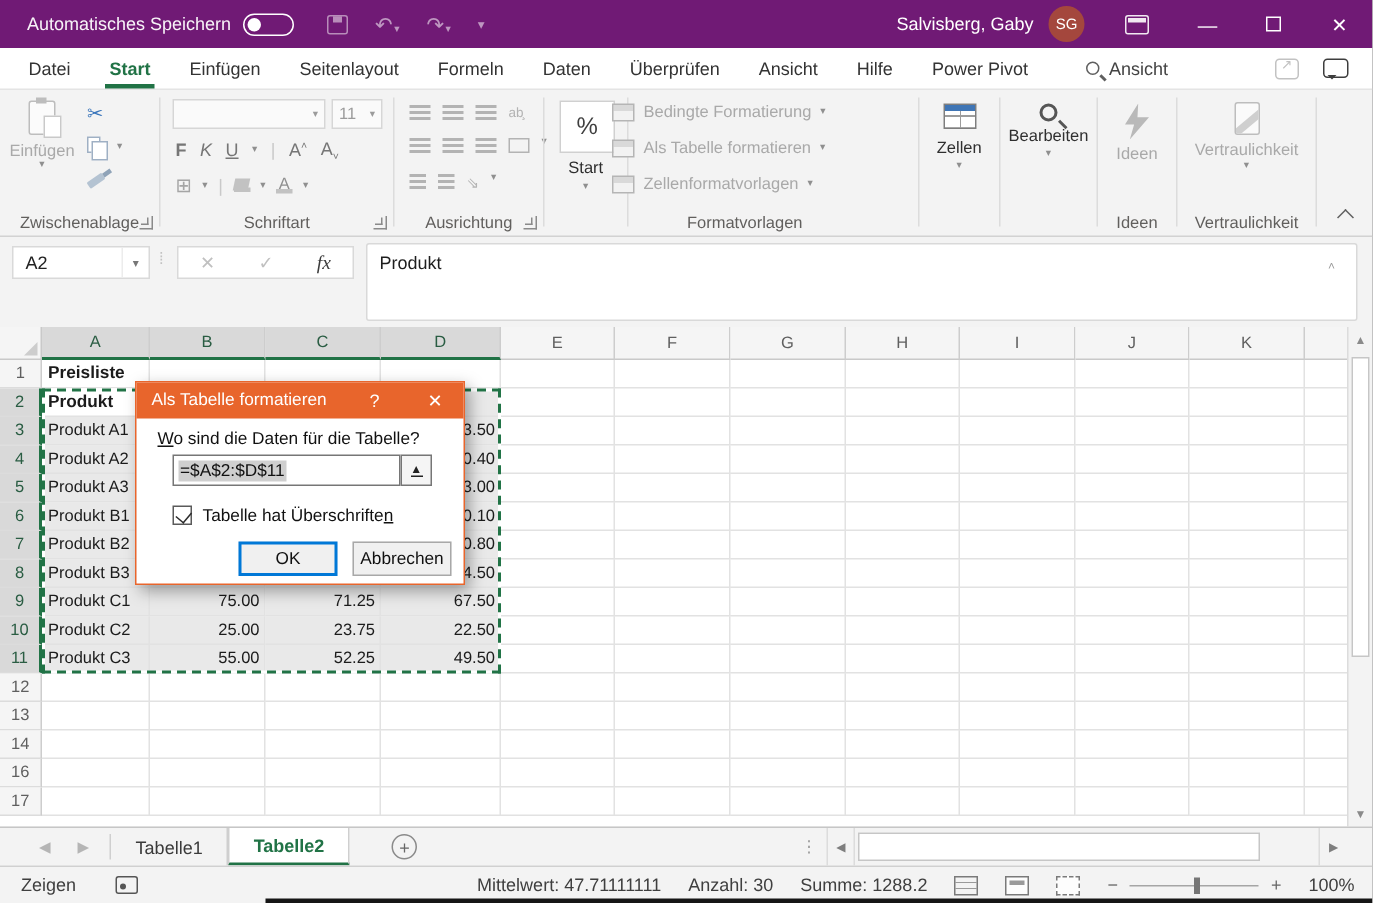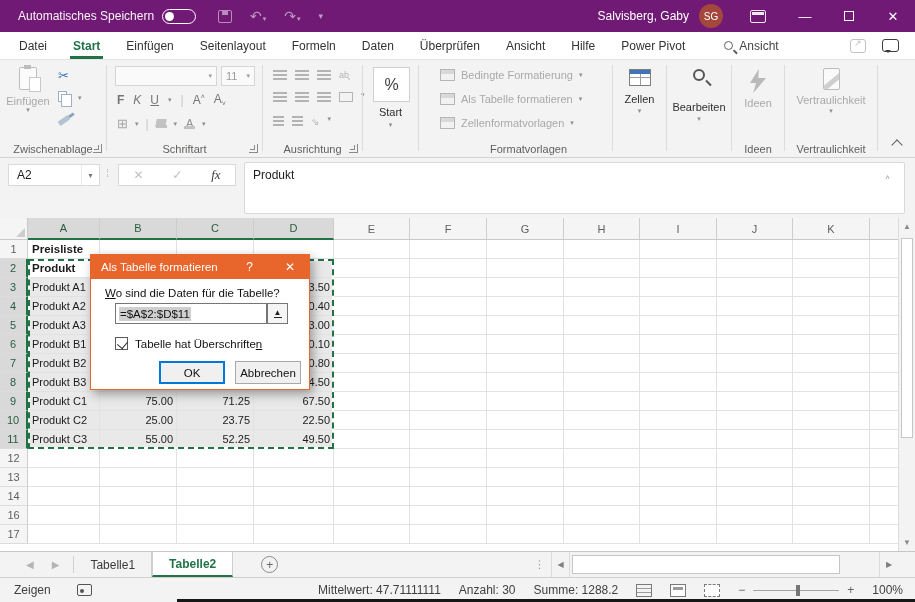--- a/index.html
+++ b/index.html
@@ -288,21 +288,21 @@
 
     <div class="grp" style="left:363px; width:55px;">
       <div class="pct-btn">
           <span>%</span>
         </div>
       <div style="position:absolute; left:0; right:0; top:46px; text-align:center; color:#2f2f2f;">Start</div>
       <div style="position:absolute; left:0; right:0; top:62px; text-align:center;" class="chev">▾</div>
     </div>
     <div class="vdiv" style="left:418px;"></div>
 
-    <div class="grp" style="left:432px; width:193px;">
+    <div class="grp" style="left:400px; width:193px;">
       <div class="style-row" style="top:9px;">
           <span class="sty-ico"></span>
           <span>Bedingte Formatierung</span>
           <span class="chev">▾</span>
         </div>
       <div class="style-row" style="top:33px;">
           <span class="sty-ico"></span>
           <span>Als Tabelle formatieren</span>
           <span class="chev">▾</span>
         </div>
@@ -320,21 +320,21 @@
         <span class="cells-ico"></span>
         <span class="dark" style="margin-top:7px;">Zellen</span>
         <span class="chev" style="margin-top:3px;">▾</span>
       </div>
     </div>
     <div class="vdiv" style="left:666px;"></div>
 
     <div class="grp" style="left:667px; width:64px;">
       <div class="bigbtn" style="left:0; right:0; top:9px; position:absolute;">
         <span class="find-ico"></span>
-        <span class="dark" style="margin-top:20px;">Bearbeiten</span>
+        <span class="dark" style="margin-top:4px;">Bearbeiten</span>
         <span class="chev" style="margin-top:3px;">▾</span>
       </div>
     </div>
     <div class="vdiv" style="left:731px;"></div>
 
     <div class="grp" style="left:732px; width:52px;">
       <div class="bigbtn" style="left:0; right:0; top:9px; position:absolute;">
         <span class="bolt"></span>
         <span class="gray" style="margin-top:4px;">Ideen</span>
       </div>

